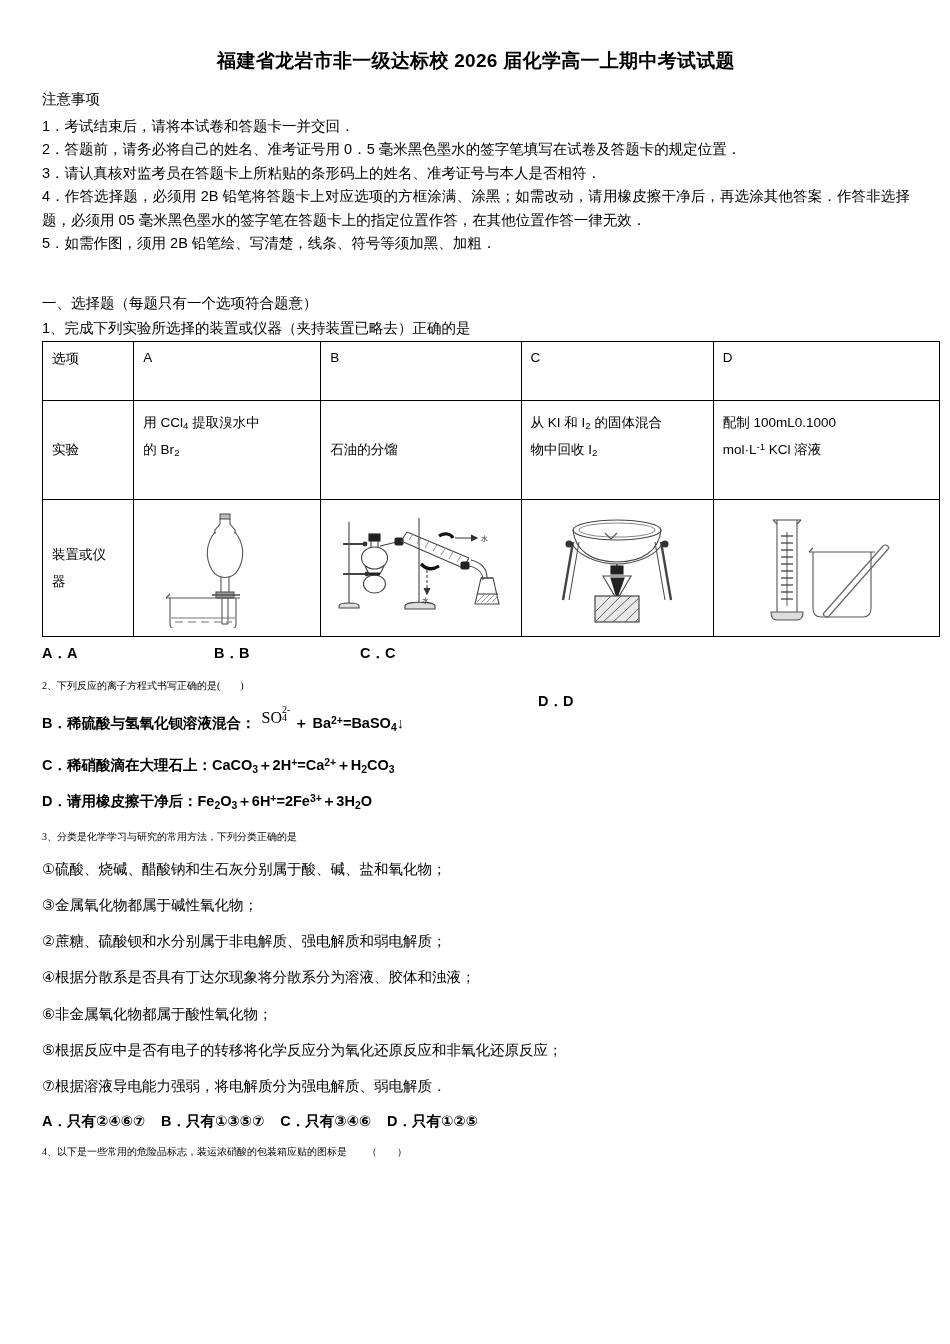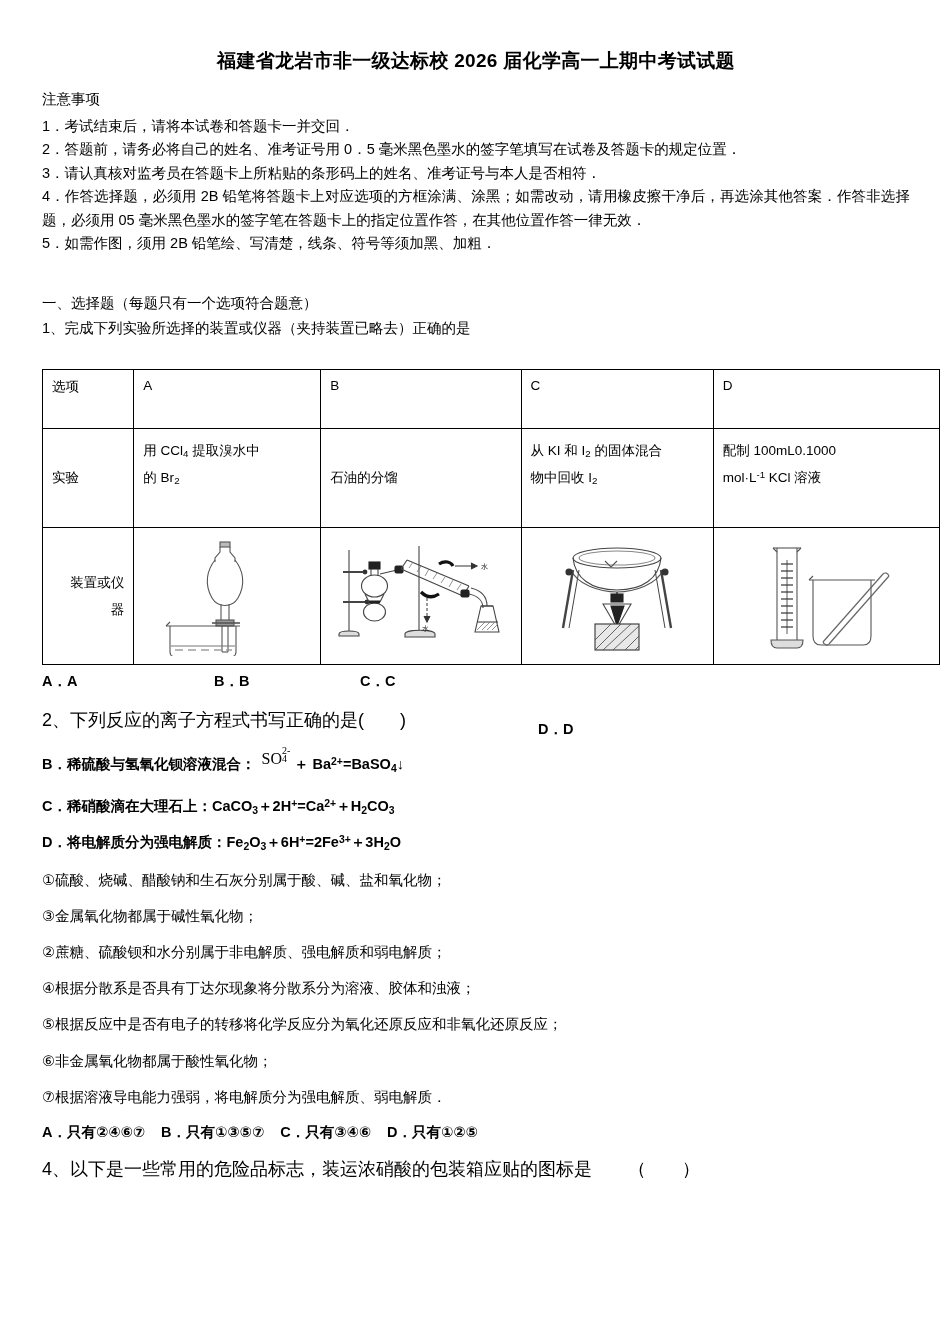--- a/index.html
+++ b/index.html
@@ -60,21 +60,21 @@
     font-size: 14.5px;
     font-family: "Liberation Sans", "DejaVu Sans", sans-serif;
     line-height: 1.62;
     margin-top: 2px;
   }
 
   
   table.qtable {
     border-collapse: collapse;
     width: 898px;
-    margin-top: 28px;
+    margin-top: 0;
     table-layout: fixed;
     padding-left: 14px;
   }
   table.qtable td {
     border: 1px solid #000000;
     padding: 8px 9px;
     vertical-align: top;
     font-size: 13.5px;
     font-family: "Liberation Sans", "DejaVu Sans", sans-serif;
   }
@@ -83,41 +83,41 @@
   .col-b { width: 193px; }
   .col-c { width: 185px; }
   .col-d { width: 218px; }
 
   .row-head td { height: 42px; vertical-align: middle; }
   .row-exp td { height: 82px; }
   .row-app td { height: 120px; }
 
   .vmid { vertical-align: middle !important; }
   .cell-text { line-height: 2.0; }
-  .cell-text-narrow { line-height: 2.0; text-align: right; }
+  .cell-text-narrow { line-height: 2.0; }
   sub { font-size: 72%; vertical-align: -0.24em; }
   sup { font-size: 72%; vertical-align: 0.42em; }
 
   .opts-line {
     font-size: 14.5px;
     font-family: "Liberation Sans", "DejaVu Sans", sans-serif;
     font-weight: bold;
     margin-top: 7px;
     position: relative;
     height: 20px;
   }
   .opts-line span.opt { position: absolute; }
   .opt-a { left: 0px; }
   .opt-b { left: 172px; text-align: center; }
   .opt-c { left: 318px; }
   .opt-d { left: 496px; margin-top: 48px; }
 
   .qhead {
-    font-size: 18px;
-    font-family: Liberation Sans, sans-serif;
+    font-size: 10px;
+    font-family: Liberation Serif, serif;
     line-height: 1.62;
     margin-top: 14px;
   }
   .choice {
     font-size: 14.5px;
     font-family: "Liberation Sans", "DejaVu Sans", sans-serif;
     font-weight: bold;
     line-height: 1.6;
     margin-top: 12px;
   }
@@ -419,30 +419,31 @@
 
     <div class="choice" style="margin-top:16px;">
       <span class="lead">B．</span><span>稀硫酸与氢氧化钡溶液混合：</span><span class="so4">SO<span class="stack"><span class="sup2">2-</span><span class="sub4">4</span></span></span><span class="eqn">＋ Ba<sup>2+</sup>=BaSO<sub>4</sub>↓</span>
     </div>
 
     <div class="choice" style="margin-top:18px;">
       <span class="lead">C．</span><span>稀硝酸滴在大理石上：</span><span class="eqn">CaCO<sub>3</sub>＋2H<sup>+</sup>=Ca<sup>2+</sup>＋H<sub>2</sub>CO<sub>3</sub></span>
     </div>
 
     <div class="choice">
-      <span class="lead">D．</span><span>将电解质分为强电解质：</span><span class="eqn">Fe<sub>2</sub>O<sub>3</sub>＋6H<sup>+</sup>=2Fe<sup>3+</sup>＋3H<sub>2</sub>O</span>
+      <span class="lead">D．</span><span>请用橡皮擦干净后：</span><span class="eqn">Fe<sub>2</sub>O<sub>3</sub>＋6H<sup>+</sup>=2Fe<sup>3+</sup>＋3H<sub>2</sub>O</span>
     </div>
 
+    <div class="qhead">3、分类是化学学习与研究的常用方法，下列分类正确的是</div>
 
     <div class="item-line">①硫酸、烧碱、醋酸钠和生石灰分别属于酸、碱、盐和氧化物；</div>
     <div class="item-line">③金属氧化物都属于碱性氧化物；</div>
     <div class="item-line">②蔗糖、硫酸钡和水分别属于非电解质、强电解质和弱电解质；</div>
     <div class="item-line">④根据分散系是否具有丁达尔现象将分散系分为溶液、胶体和浊液；</div>
+    <div class="item-line">⑥非金属氧化物都属于酸性氧化物；</div>
     <div class="item-line">⑤根据反应中是否有电子的转移将化学反应分为氧化还原反应和非氧化还原反应；</div>
-    <div class="item-line">⑥非金属氧化物都属于酸性氧化物；</div>
     <div class="item-line">⑦根据溶液导电能力强弱，将电解质分为强电解质、弱电解质．</div>
 
     <div class="ans-row"><span>A．只有②④⑥⑦</span><span class="gap"></span><span>B．只有①③⑤⑦</span><span class="gap"></span><span>C．只有③④⑥</span><span class="gap"></span><span>D．只有①②⑤</span></div>
 
     <div class="qhead" style="margin-top:13px;">4、以下是一些常用的危险品标志，装运浓硝酸的包装箱应贴的图标是　　（　　）</div>
 
   </div>
 </div>
 
 </body></html>

